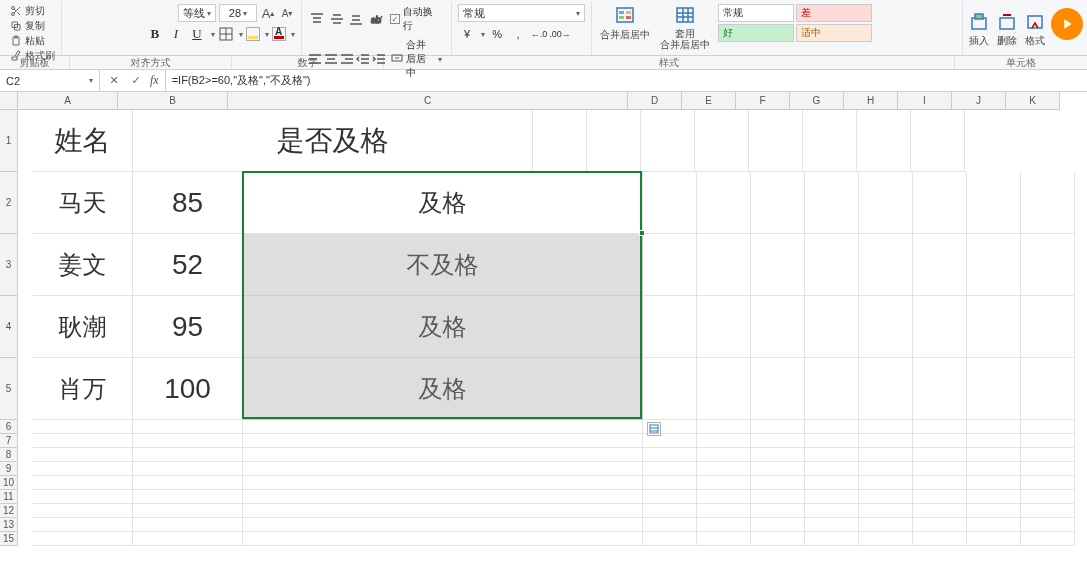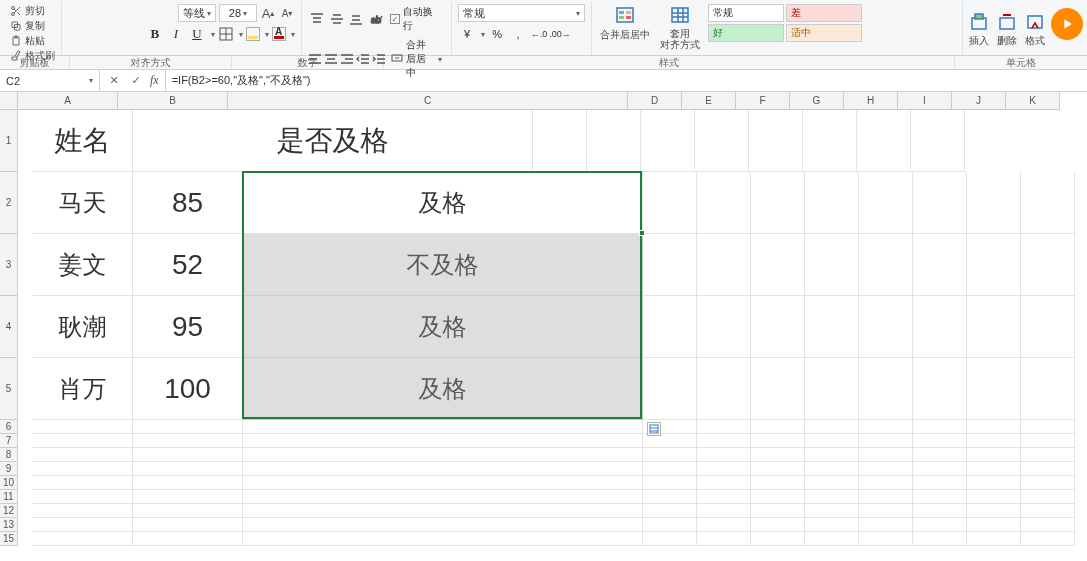--- a/index.html
+++ b/index.html
@@ -349,21 +349,21 @@
         <span class="icn">
             <svg viewBox="0 0 20 20" fill="none" stroke="#3a7abd" stroke-width="1.5">
               <rect x="2" y="3" width="16" height="14"></rect>
               <line x1="2" y1="8" x2="18" y2="8"></line>
               <line x1="2" y1="12" x2="18" y2="12"></line>
               <line x1="8" y1="3" x2="8" y2="17"></line>
               <line x1="13" y1="3" x2="13" y2="17"></line>
             </svg>
           </span>
         <span style="white-space:pre; text-align:center; line-height:1.1;">套用
-对齐方式</span>
+合并后居中</span>
       </div>
       <div class="style-gallery">
         <div class="style-cell style-normal">常规</div>
         <div class="style-cell style-bad">差</div>
         <div class="style-cell style-good">好</div>
         <div class="style-cell style-neutral">适中</div>
       </div>
     </div>
   </div>
 

